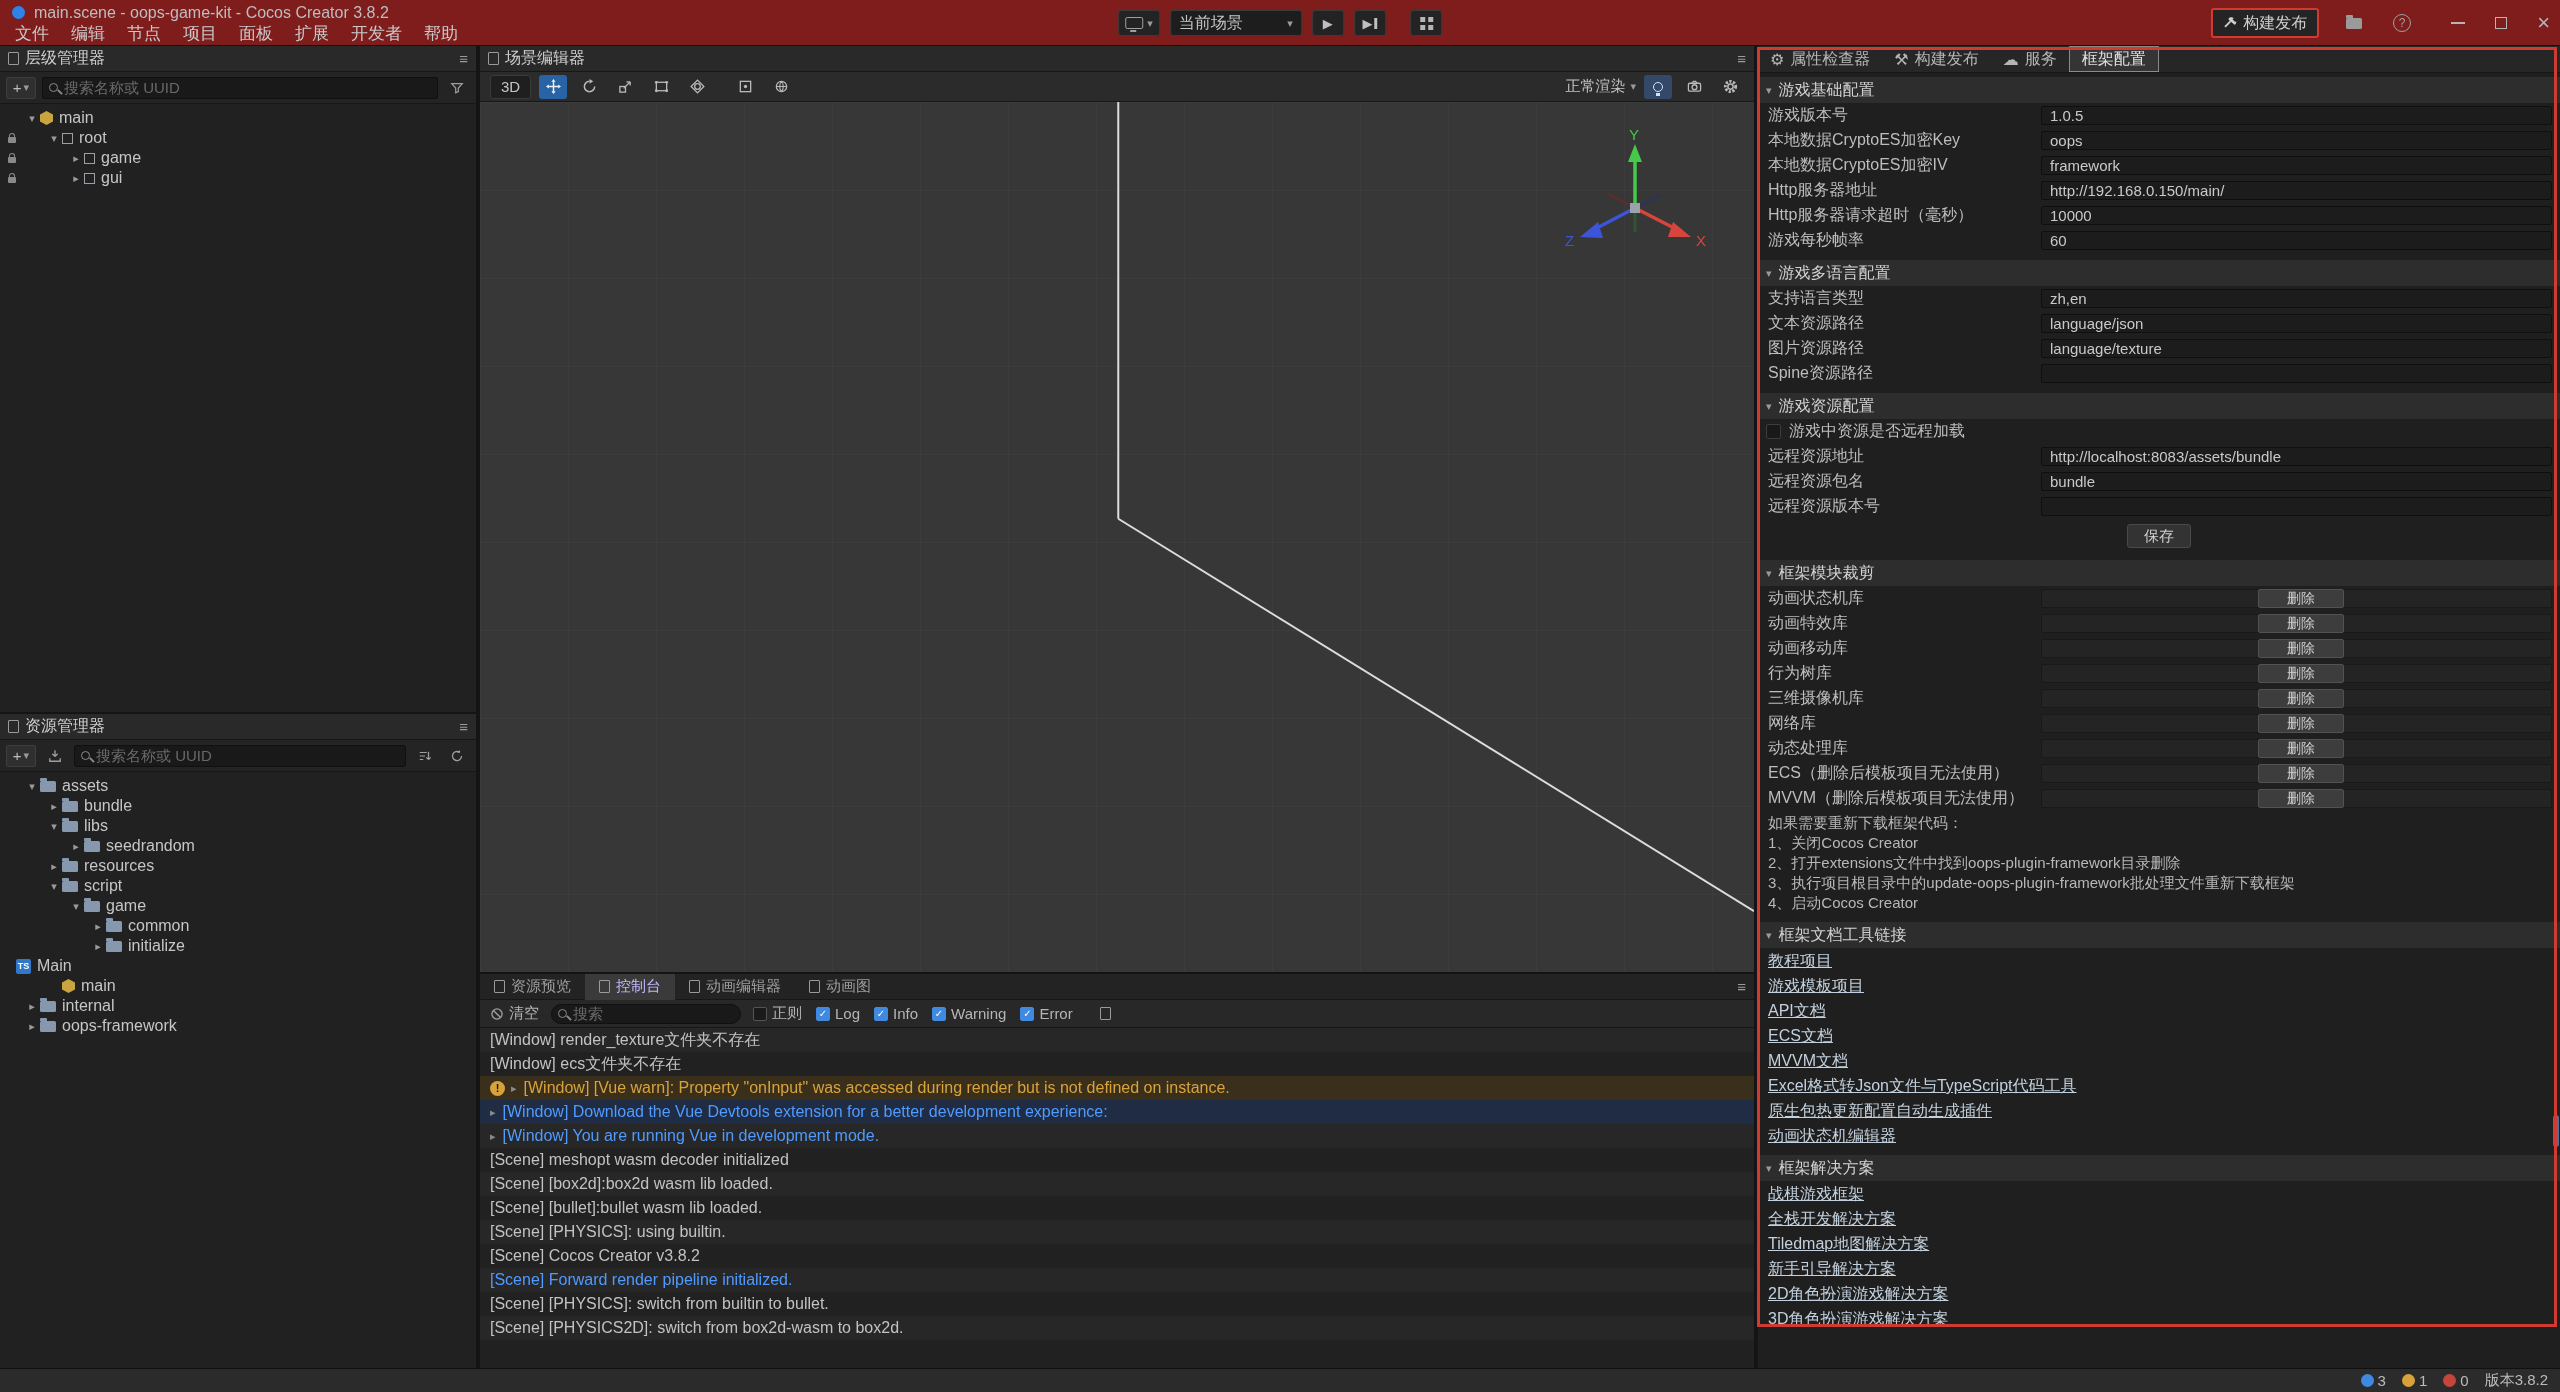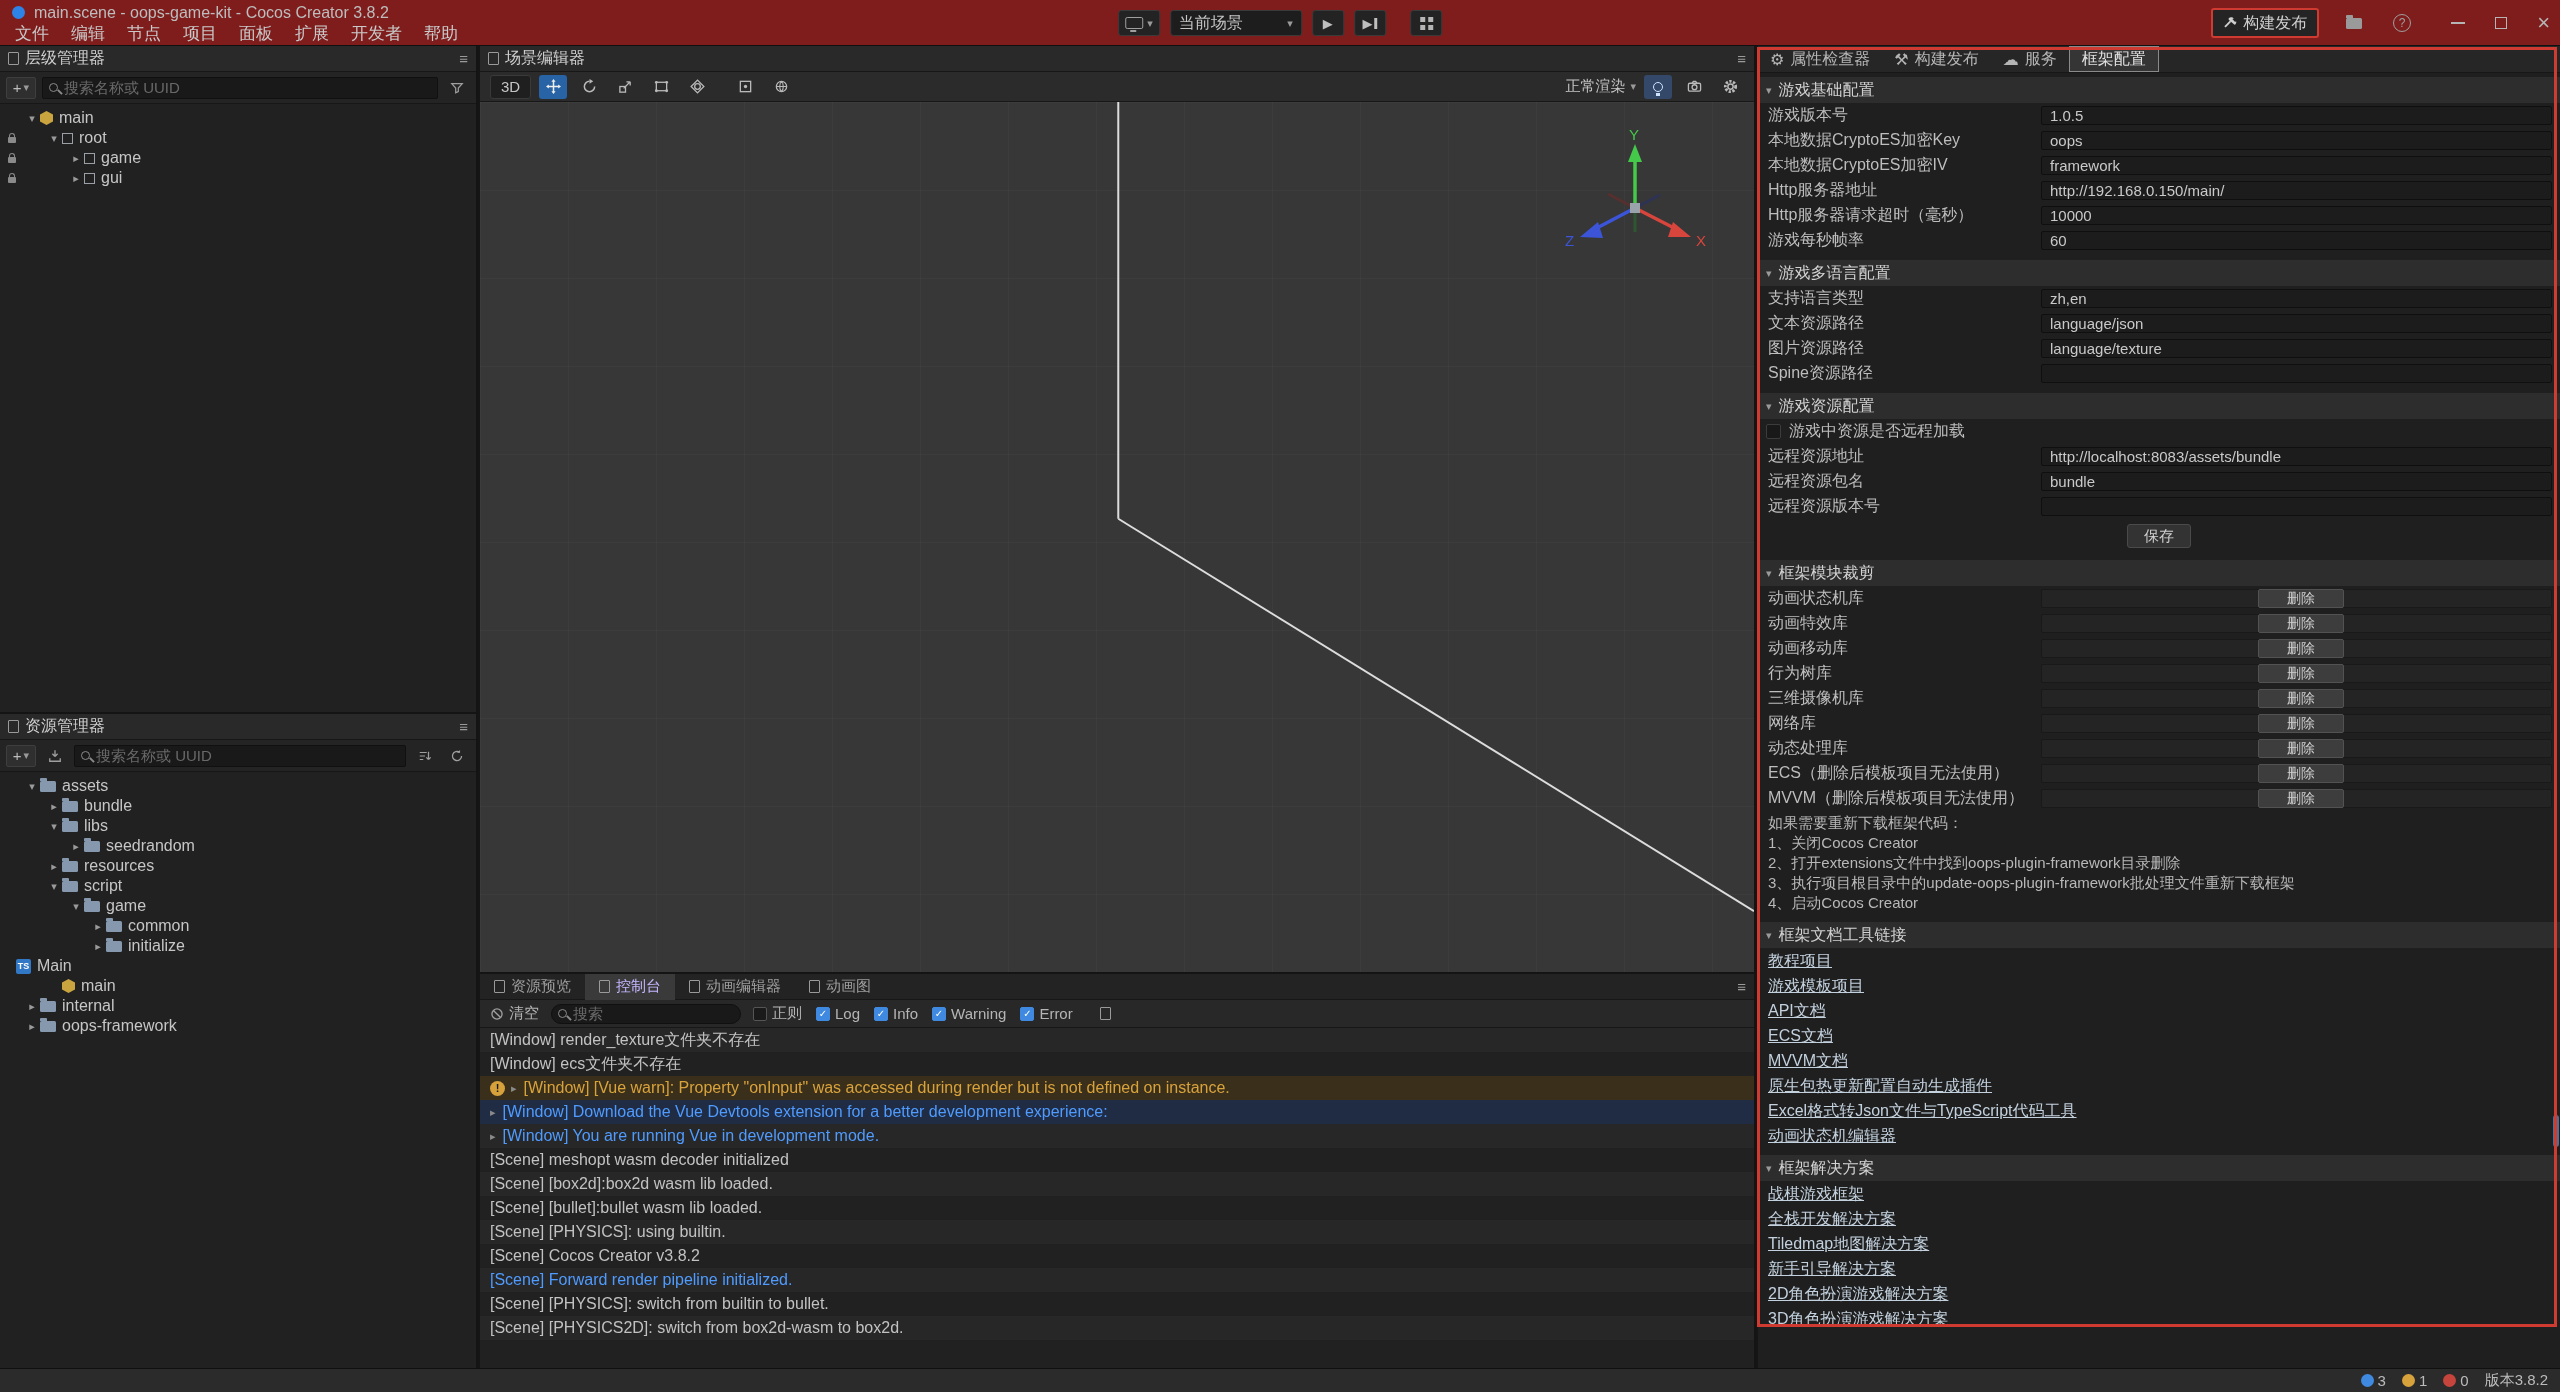--- a/index.html
+++ b/index.html
@@ -689,22 +689,22 @@
     <div class="section-header">
       <span class="sec-caret">▾</span>
       <span>框架文档工具链接</span>
     </div>
     <div>
         <div class="link-row">教程项目</div>
         <div class="link-row">游戏模板项目</div>
         <div class="link-row">API文档</div>
         <div class="link-row">ECS文档</div>
         <div class="link-row">MVVM文档</div>
+        <div class="link-row">Excel格式转Json文件与TypeScript代码工具</div>
         <div class="link-row">原生包热更新配置自动生成插件</div>
-        <div class="link-row">Excel格式转Json文件与TypeScript代码工具</div>
         <div class="link-row">动画状态机编辑器</div>
       </div>
 
     <div class="section-header">
       <span class="sec-caret">▾</span>
       <span>框架解决方案</span>
     </div>
     <div>
         <div class="link-row">战棋游戏框架</div>
         <div class="link-row">全栈开发解决方案</div>

